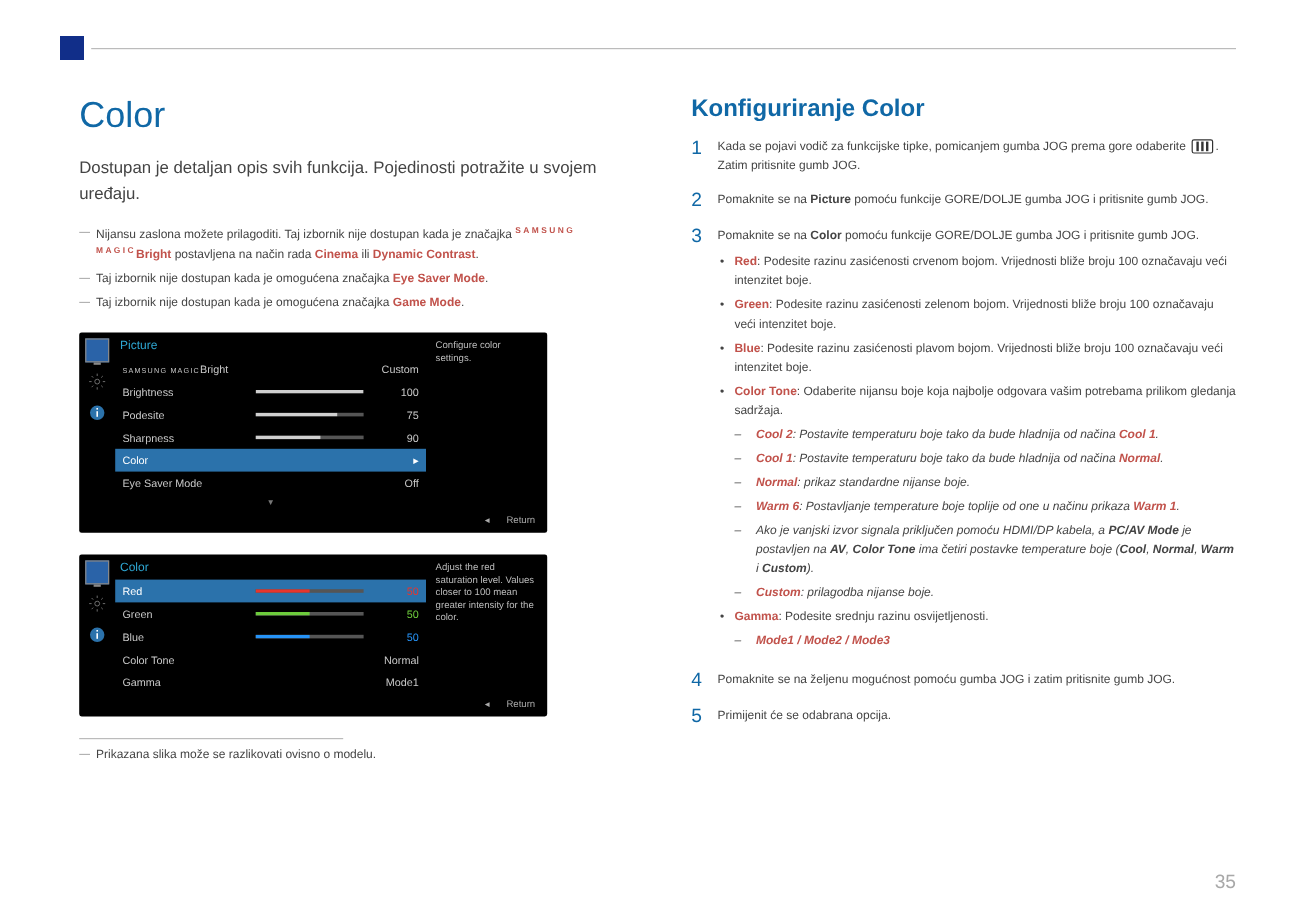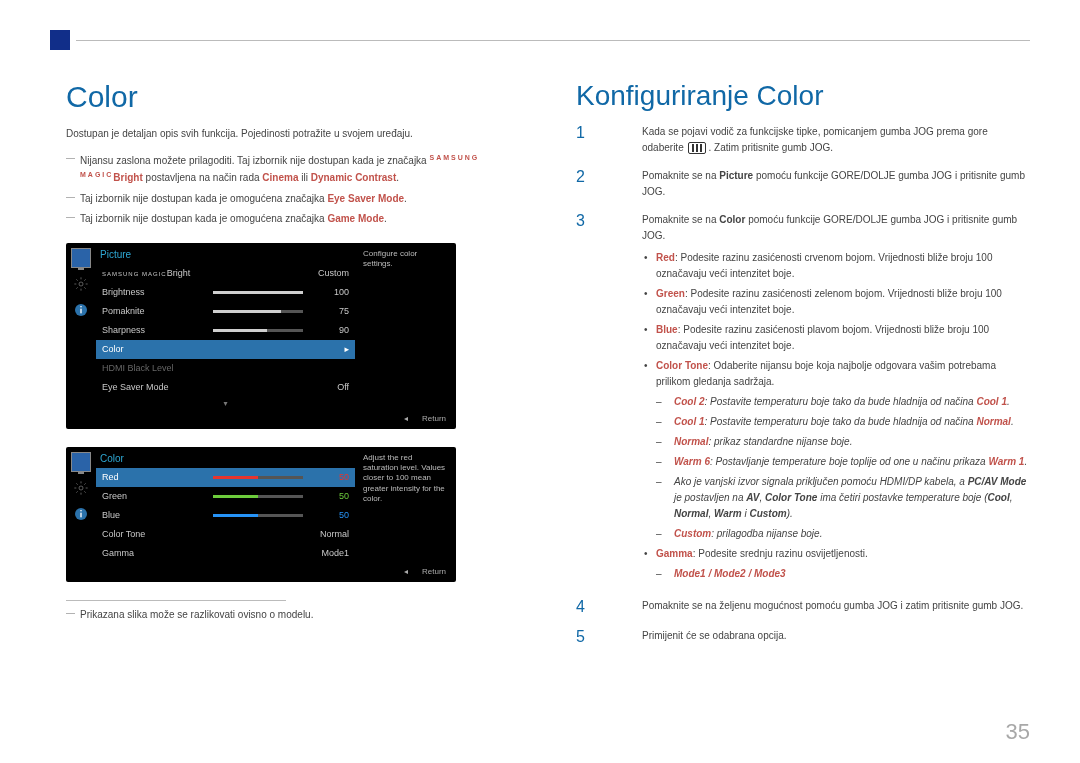--- a/index.html
+++ b/index.html
@@ -19,22 +19,22 @@
   }
   html,body{margin:0;padding:0;background:#fff;}
   .page{width:1080px;height:763px;box-sizing:border-box;padding:30px 50px 20px 50px;position:relative;}
   .top-bar{display:flex;align-items:center;}
   .brand-square{width:20px;height:20px;background:#112e89;margin-right:6px;}
   .rule{height:1px;background:#bbb;flex:1;}
   .cols{display:flex;margin-top:30px;}
   .col{flex:1;padding-left:16px;}
   .col + .col{margin-left:40px;}
   h1{color:var(--brand-blue);font-size:30px;font-weight:400;margin:0 0 12px 0;}
-  h2{color:var(--brand-blue);font-size:28px;font-weight:400;margin:0 0 12px 0;}
-  p.intro, .note{font-size:10px;color:#444;line-height:1.6;}
+  h2{color:var(--brand-blue);font-size:20px;font-weight:700;margin:0 0 12px 0;}
+  p.intro, .note{font-size:14px;color:#444;line-height:1.6;}
   .dash-list{list-style:none;padding:0;margin:6px 0 16px 0;}
   .dash-list>li{position:relative;padding-left:14px;font-size:10px;color:#444;line-height:1.6;margin-bottom:4px;}
   .dash-list>li::before{content:"―";position:absolute;left:0;top:-1px;color:#888;font-size:9px;}
   .em-red{color:var(--accent-red);font-weight:bold;}
   .magic-small{font-size:7px;letter-spacing:2px;vertical-align:super;color:var(--accent-red);font-weight:bold;}
   
   .osd{background:#000;border-radius:2px;color:var(--osd-text);padding:0;font-size:9px;margin-bottom:18px;width:390px;position:relative;}
   .osd-body{display:flex;}
   .osd-icons{width:30px;display:flex;flex-direction:column;align-items:center;padding-top:6px;gap:8px;}
   .osd-icons div{width:20px;height:18px;display:flex;align-items:center;justify-content:center;}
@@ -47,30 +47,30 @@
   .bar{height:3px;background:var(--bar-gray);flex:0 0 90px;margin:0 6px;position:relative;overflow:hidden;}
   .bar>span{display:block;height:100%;}
   .osd-help{width:85px;padding:6px 8px;font-size:8px;line-height:1.3;color:#bbb;}
   .osd-footer{display:flex;justify-content:flex-end;align-items:center;padding:4px 10px 6px 10px;}
   .osd-footer span{font-size:8px;color:#aaa;margin-left:10px;display:inline-flex;align-items:center;gap:4px;}
   .dim{color:#666;}
   
   .steps{list-style:none;padding:0;margin:0;}
   .steps>li{display:flex;margin-bottom:12px;}
   .step-num{color:var(--brand-blue);font-size:16px;font-weight:400;width:22px;flex:none;}
-  .step-body{font-size:10px;color:#444;line-height:1.6;margin-left:44px;}
+  .step-body{font-size:10px;color:#444;line-height:1.6;}
   .step-body ul{list-style:none;padding:0;margin:6px 0 0 0;}
   .step-body ul>li{position:relative;padding-left:14px;margin-bottom:4px;}
   .step-body ul>li::before{content:"•";position:absolute;left:2px;top:0;}
   .step-body ul ul>li::before{content:"‒";left:0;}
   .step-body ul ul{margin-top:4px;}
   .step-body ul ul>li{padding-left:18px;font-style:italic;}
   .m-icon{display:inline-block;width:16px;height:10px;border:1px solid #333;border-radius:2px;position:relative;margin:0 2px;vertical-align:middle;}
   .m-icon::before{content:"";position:absolute;left:3px;top:1px;bottom:1px;width:2px;background:#333;box-shadow:4px 0 0 #333,8px 0 0 #333;}
-  .pg-num{position:absolute;right:50px;bottom:18px;color:#a8a8a8;font-size:22px;}
+  .pg-num{position:absolute;right:50px;bottom:18px;color:#a8a8a8;font-size:16px;}
   hr.footrule{border:none;border-top:1px solid #bbb;width:220px;margin:18px 0 4px 0;}
   .sm-mon{width:20px;height:14px;border:1px solid #888;background:#2a63a8;position:relative;}
   .sm-mon::after{content:"";position:absolute;left:6px;right:6px;bottom:-3px;height:2px;background:#888;}
   svg{display:block;}
 </style>
 </head>
 <body>
 
 <div class="page">
   <div class="top-bar">
@@ -117,41 +117,37 @@
                   <span class="val" style="">Custom</span>
                 </div>
                 <div class="osd-row">
                   <span class="label ">Brightness</span>
                   <span class="bar">
                     <span style="width:100%;background:#cfcfcf;"></span>
                   </span>
                   <span class="val" style="">100</span>
                 </div>
                 <div class="osd-row">
-                  <span class="label ">Pomaknite</span>
+                  <span class="label ">Podesite</span>
                   <span class="bar">
                     <span style="width:75%;background:#cfcfcf;"></span>
                   </span>
                   <span class="val" style="">75</span>
                 </div>
                 <div class="osd-row">
                   <span class="label ">Sharpness</span>
                   <span class="bar">
                     <span style="width:60%;background:#cfcfcf;"></span>
                   </span>
                   <span class="val" style="">90</span>
                 </div>
                 <div class="osd-row selected">
                   <span class="label ">Color</span>
                   <span class="val" style=""></span>
                   <span style="margin-left:6px;">▸</span>
-                </div>
-                <div class="osd-row">
-                  <span class="label dim">HDMI Black Level</span>
-                  <span class="val" style=""></span>
                 </div>
                 <div class="osd-row">
                   <span class="label ">Eye Saver Mode</span>
                   <span class="val" style="">Off</span>
                 </div>
               </div>
             <div style="text-align:center;color:#777;font-size:8px;padding:2px 0;">▾</div>
           </div>
           <div class="osd-help">Configure color settings.</div>
         </div>

